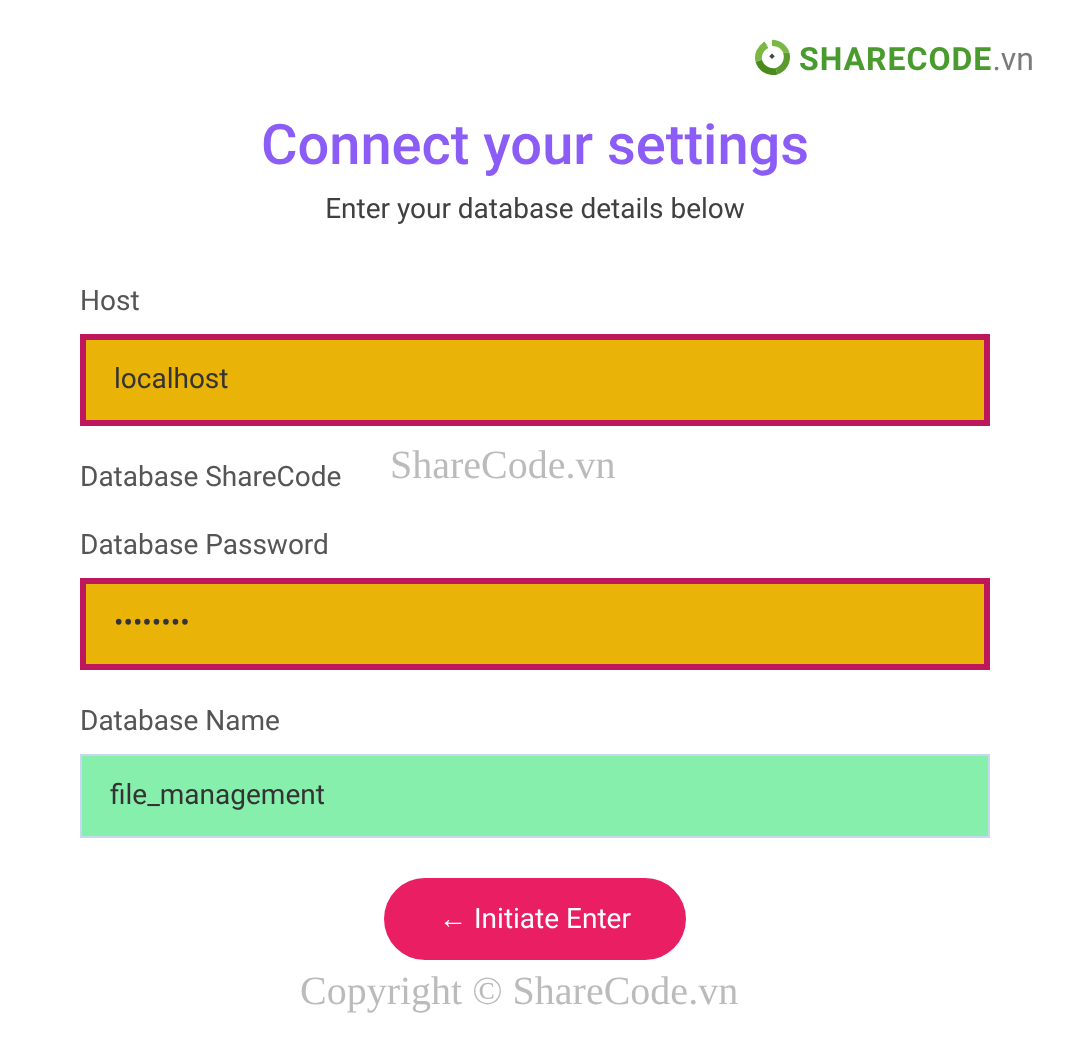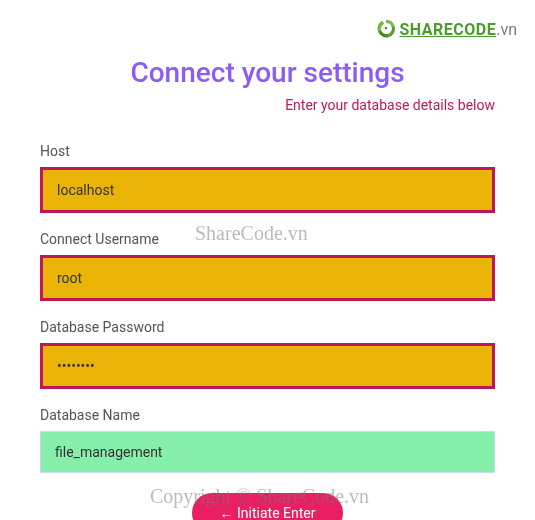--- a/index.html
+++ b/index.html
@@ -24,23 +24,22 @@
     }
     .title {
       font-size: 28px;
       font-weight: 500;
       color: #8b5cf6;
       margin-bottom: 8px;
       margin-top: 36px;
     }
     .subtitle {
       font-size: 14px;
-      color: #be185d;
+      color: #404040;
       font-weight: 400;
-      text-align: right;
     }
     .form-group {
       margin-bottom: 18px;
     }
     .field-label {
       display: block;
       font-size: 14px;
       color: #555;
       margin-bottom: 8px;
       font-weight: 400;
@@ -84,21 +83,20 @@
     }
     .logo-icon {
       display: inline-flex;
       align-items: center;
       justify-content: center;
       margin-right: 2px;
     }
     .logo-text-1 {
       color: #4a9b2e;
       letter-spacing: 0.5px;
-      text-decoration: underline;
     }
     .logo-text-2 {
       color: #7b7b7b;
       font-weight: 400;
     }
     .watermark {
       position: absolute;
       color: rgba(120, 120, 120, 0.5);
       font-size: 20px;
       pointer-events: none;
@@ -138,22 +136,21 @@
     <h1 class="title">Connect your settings</h1>
     <p class="subtitle">Enter your database details below</p>
   </div>
 
   <div class="form-group">
     <label class="field-label">Host</label>
     <input type="text" class="field-input" value="localhost" style="">
   </div>
 
   <div class="form-group">
-    <label class="field-label">Connect Username</label>
-    <input type="text" class="field-input" value="root" style="">
+    <label class="field-label">Database ShareCode</label>
   </div>
 
   <div class="form-group">
     <label class="field-label">Database Password</label>
     <input type="text" class="field-input" value="••••••••" style="">
   </div>
 
   <div class="form-group">
     <label class="field-label">Database Name</label>
     <input type="text" class="field-input autofill" value="file_management" style="">

